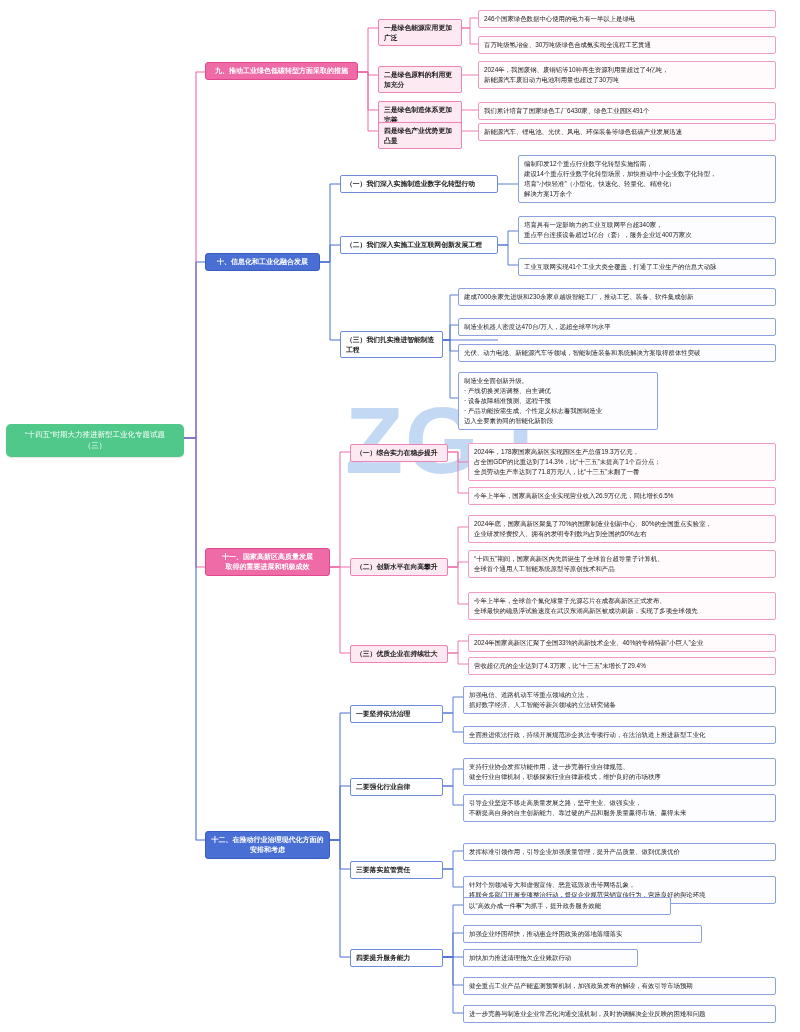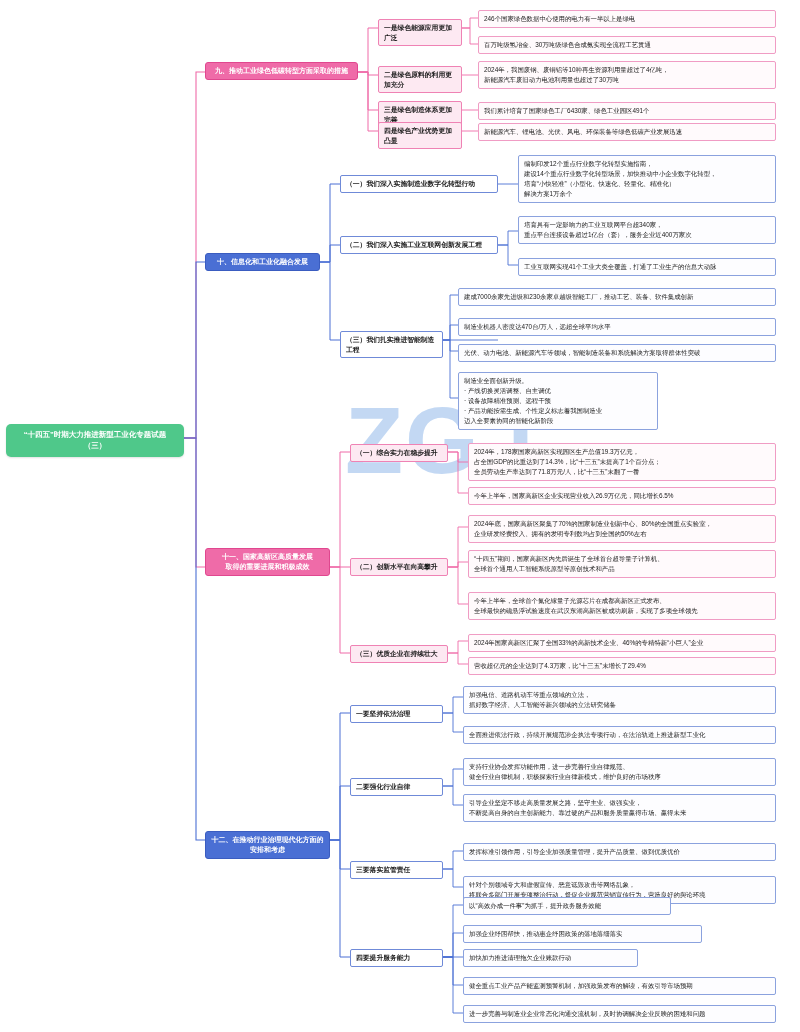--- a/index.html
+++ b/index.html
@@ -20,21 +20,21 @@
     letter-spacing:8px;line-height:1;margin-top:4px;
     font-family:"Liberation Sans",sans-serif;
   }
   svg.links{position:absolute;left:0;top:0;width:800px;height:1032px;overflow:visible;}
   .node{
     position:absolute;box-sizing:border-box;
     white-space:pre-line;
   }
   .root{
     background:#4fc88a;color:#ffffff;border-radius:5px;
-    font-size:7.5px;font-weight:bold;text-align:center;
+    font-size:7.5px;font-weight:normal;text-align:center;
     padding:5px 6px;line-height:1.5;
     box-shadow:0 1px 2px rgba(0,0,0,.12);
   }
   .branch{
     font-size:7px;font-weight:bold;border-radius:3px;
     padding:3px 5px;line-height:1.45;text-align:center;
   }
   .b-pink{background:#ef6ba8;color:#ffffff;border:1px solid #e0478f;}
   .b-blue{background:#4a6fd4;color:#ffffff;border:1px solid #3a5cc0;}
   .sub{

